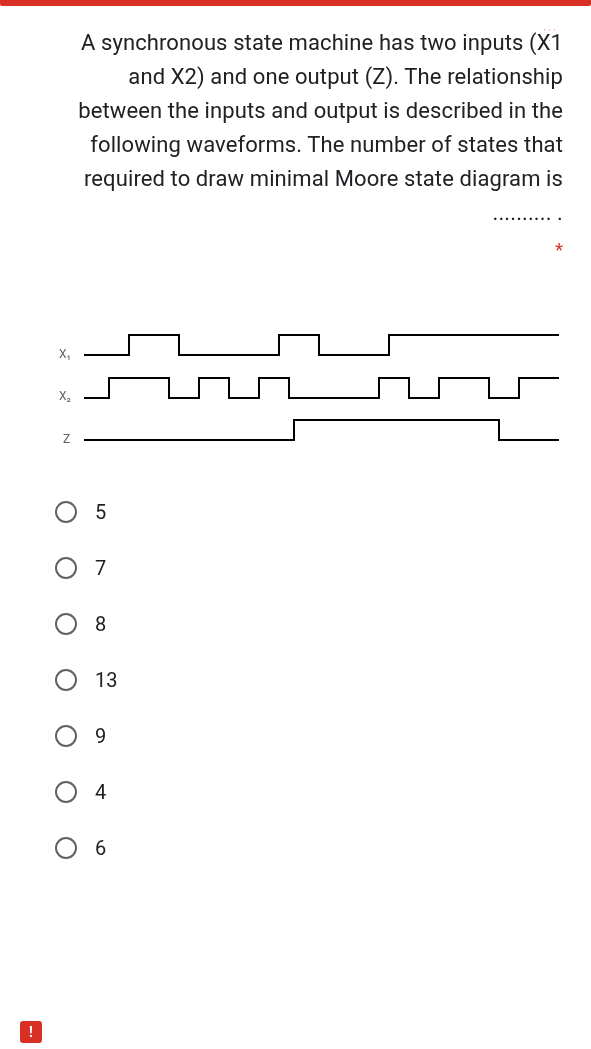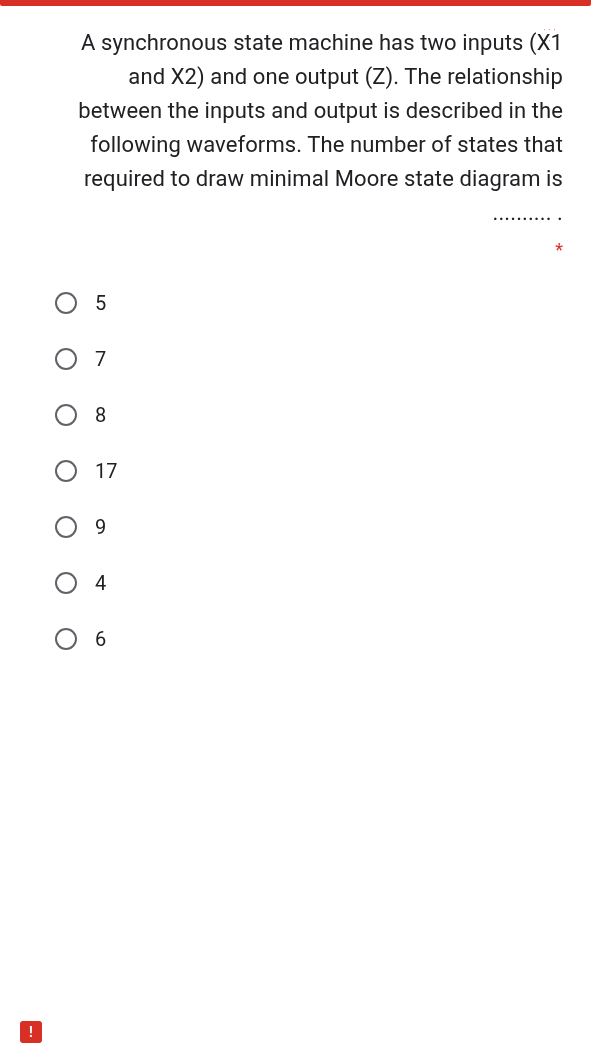--- a/index.html
+++ b/index.html
@@ -94,37 +94,53 @@
 <body>
 
 <div class="top-bar"></div>
 
 <div class="dots-decoration">· · ·<br>&nbsp;&nbsp;·</div>
 
 <div class="container">
   <div class="question-text">A synchronous state machine has two inputs (X1 and X2) and one output (Z). The relationship between the inputs and output is described in the following waveforms. The number of states that required to draw minimal Moore state diagram is .......... .</div>
   <span class="required">*</span>
 
+  <div class="waveform-area">
+    <svg class="waveform-svg" viewBox="0 0 500 150">
+
+      <text x="0" y="48" font-size="12" fill="#5f6368">X₁</text>
+
+      <path d="M 25 45 L 70 45 L 70 25 L 120 25 L 120 45 L 220 45 L 220 25 L 260 25 L 260 45 L 330 45 L 330 25 L 500 25" stroke="#000" stroke-width="2" fill="none"></path>
+
+      <text x="0" y="90" font-size="12" fill="#5f6368">X₂</text>
+
+      <path d="M 25 88 L 50 88 L 50 68 L 110 68 L 110 88 L 140 88 L 140 68 L 170 68 L 170 88 L 200 88 L 200 68 L 230 68 L 230 88 L 320 88 L 320 68 L 350 68 L 350 88 L 380 88 L 380 68 L 430 68 L 430 88 L 460 88 L 460 68 L 500 68" stroke="#000" stroke-width="2" fill="none"></path>
+
+      <text x="4" y="133" font-size="12" fill="#5f6368">Z</text>
+
+      <path d="M 25 130 L 235 130 L 235 110 L 440 110 L 440 130 L 500 130" stroke="#000" stroke-width="2" fill="none"></path>
+    </svg>
+  </div>
 
   <div class="options">
     <div class="option">
       <div class="radio"></div>
       <span class="option-label">5</span>
     </div>
     <div class="option">
       <div class="radio"></div>
       <span class="option-label">7</span>
     </div>
     <div class="option">
       <div class="radio"></div>
       <span class="option-label">8</span>
     </div>
     <div class="option">
       <div class="radio"></div>
-      <span class="option-label">17</span>
+      <span class="option-label">13</span>
     </div>
     <div class="option">
       <div class="radio"></div>
       <span class="option-label">9</span>
     </div>
     <div class="option">
       <div class="radio"></div>
       <span class="option-label">4</span>
     </div>
     <div class="option">

